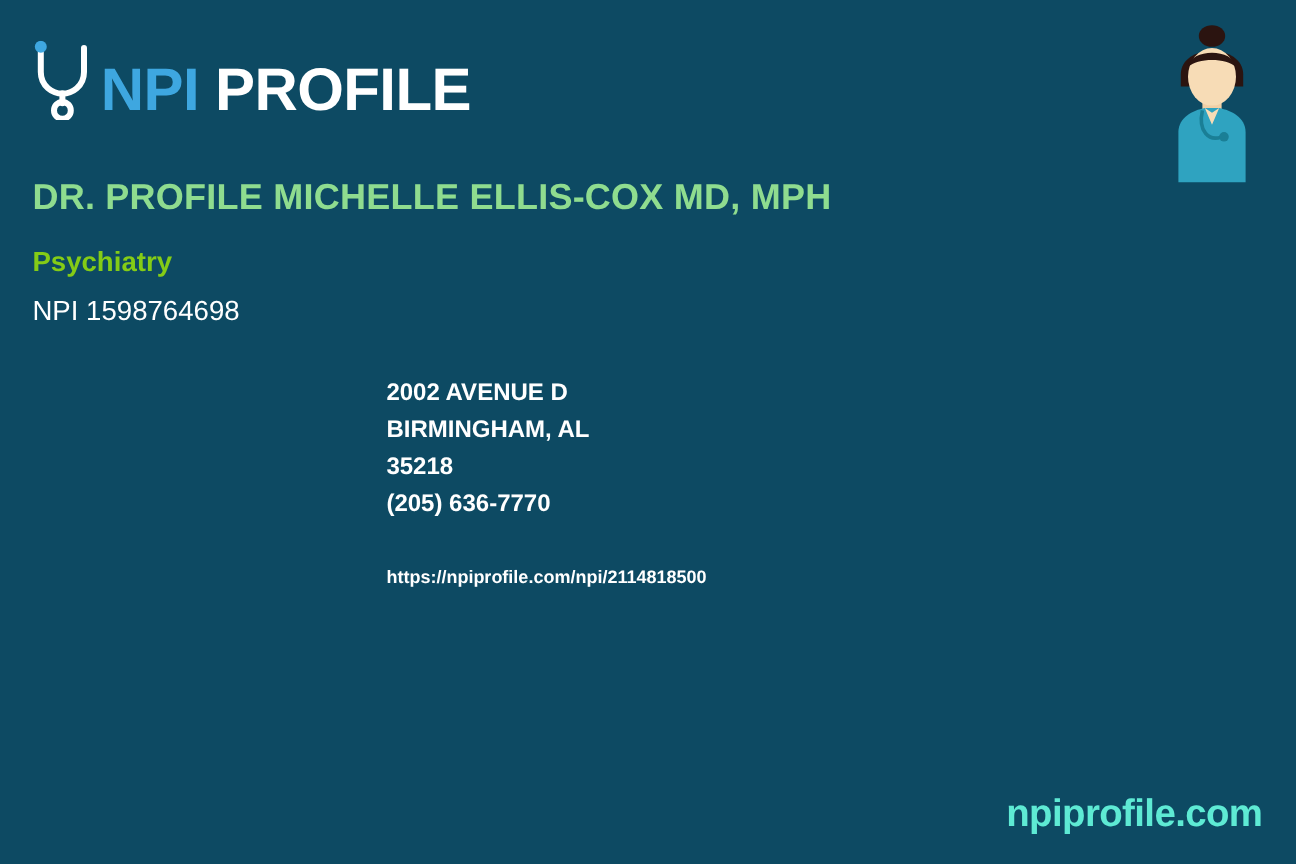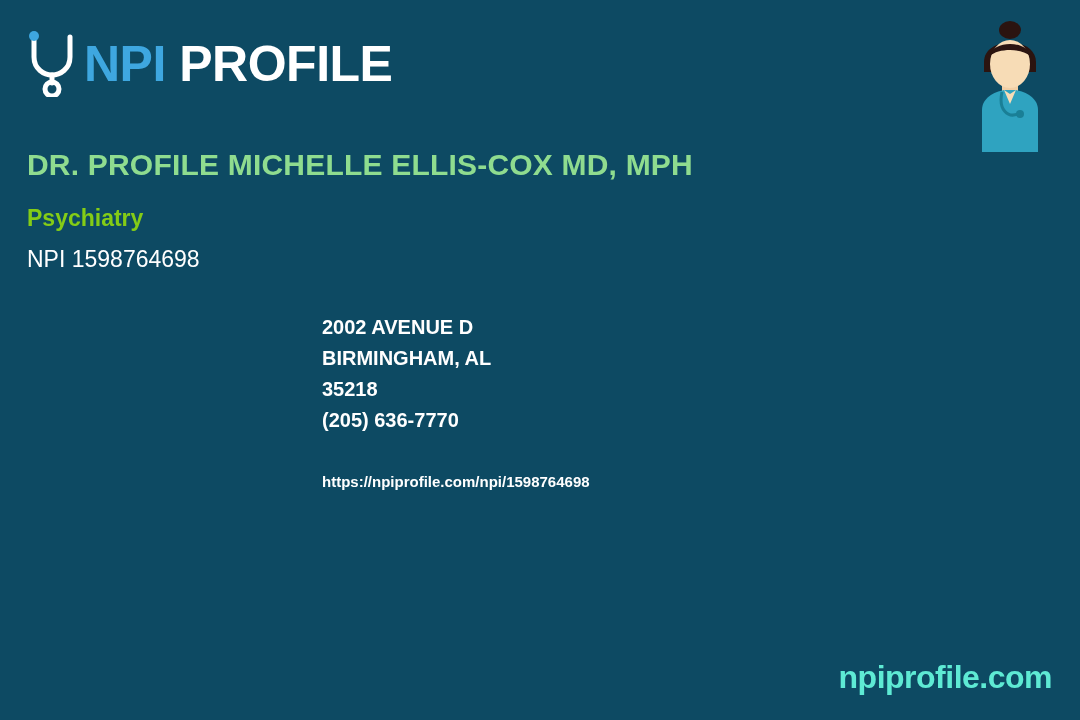--- a/index.html
+++ b/index.html
@@ -19,21 +19,21 @@
     inset: 0;
     background: #0d4a63;
   }
 
   
   .brand {
     position: absolute;
     left: 26px;
     top: 28px;
     display: flex;
-    align-items: center;
+    align-items: flex-end;
     height: 72px;
   }
   .brand-logo {
     width: 54px;
     height: 66px;
     margin-right: 4px;
     display: block;
   }
   .brand-text {
     font-size: 50px;
@@ -159,16 +159,16 @@
   <div class="specialty">Psychiatry</div>
   <div class="npi-number">NPI 1598764698</div>
 
   <div class="address">
     <div>2002 AVENUE D</div>
     <div>BIRMINGHAM, AL</div>
     <div>35218</div>
     <div>(205) 636-7770</div>
   </div>
 
-  <div class="profile-url">https://npiprofile.com/npi/1598764698</div>
+  <div class="profile-url">https://npiprofile.com/npi/2114818500</div>
 
   <div class="footer-site">npiprofile.com</div>
 </div>
 
 </body></html>

